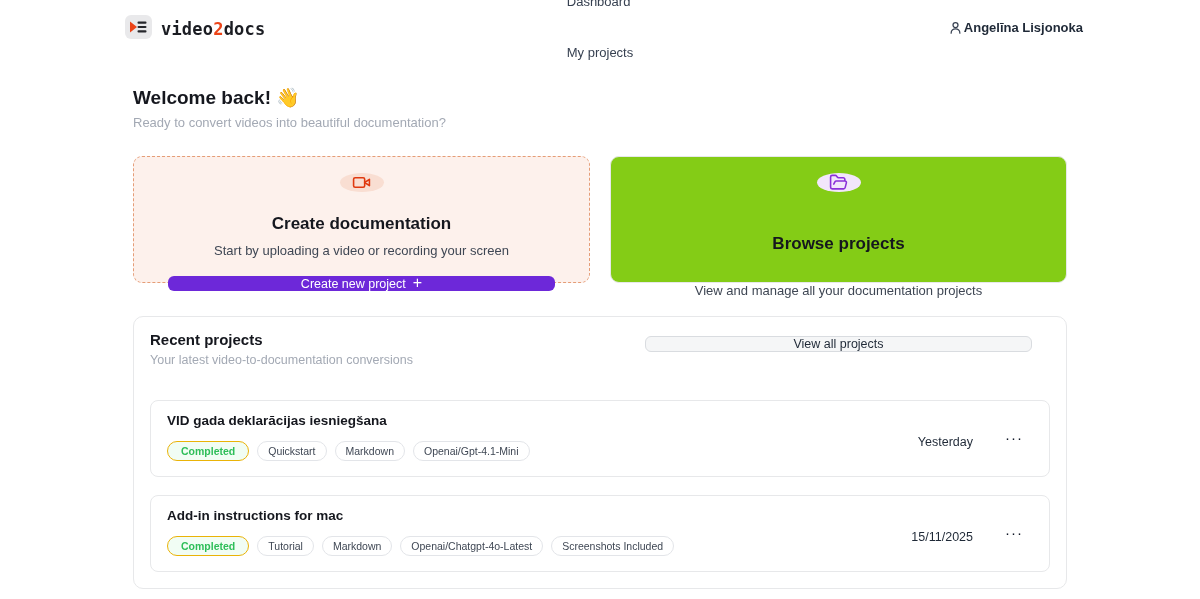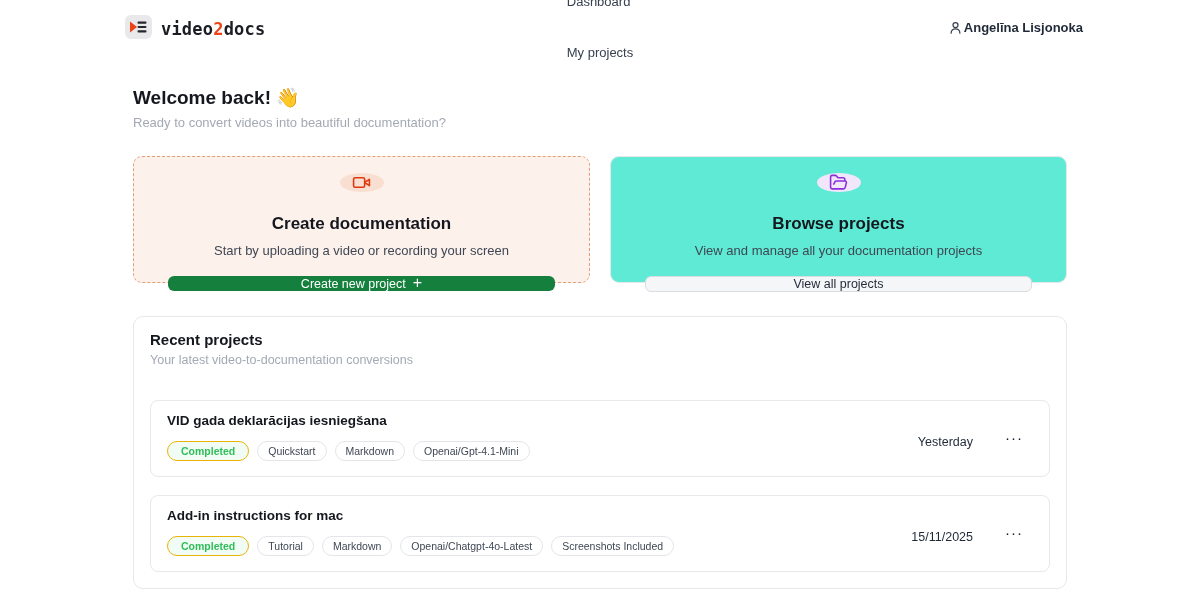--- a/index.html
+++ b/index.html
@@ -22,31 +22,31 @@
   
   .main { width: 934px; margin: 0 auto; }
   .welcome { margin-top: 32px; }
   .welcome h1 { font-size: 19px; font-weight: bold; color: #15171e; }
   .welcome .sub { margin-top: 6px; font-size: 13px; color: #a3a9b4; }
 
   .cards { margin-top: 26px; display: grid; grid-template-columns: 1fr 1fr; gap: 20px; }
   .card { border-radius: 9px; padding: 16px 34px 16px; text-align: center; height: 127px;
     display: flex; flex-direction: column; align-items: center; }
   .card-create { background: #fdf1ec; border: 1px dashed #e59d77; cursor: pointer; }
-  .card-browse { background: #5eead4; border: 1px solid #e7e8ea; }
+  .card-browse { background: #84cc16; border: 1px solid #e7e8ea; gap: 20px; }
   .icon-circle { width: 44px; height: 44px; border-radius: 50%; display: flex;
     align-items: center; justify-content: center; }
   .icon-circle.pink { background: #f9ded2; }
   .icon-circle.purple { background: #f2e6fb; }
   .card h2 { margin-top: 22px; font-size: 17px; font-weight: bold; color: #15171e; }
   .card .desc { margin-top: 9px; font-size: 13px; color: #3f4754; }
   .card .btn { margin-top: 18px; width: 100%; height: 27px; border-radius: 6px; border: none;
     font-size: 12.5px; cursor: pointer; display: flex; align-items: center; justify-content: center; gap: 7px;
     font-family: "Liberation Sans", sans-serif; }
-  .btn-primary { background: #15803d; color: #ffffff; font-weight: 500; }
+  .btn-primary { background: #6d28d9; color: #ffffff; font-weight: 500; }
   .btn-primary .plus { font-size: 16px; font-weight: 400; line-height: 1; margin-top: -1px; }
   .btn-secondary { background: #f5f6f7; color: #1f2937; border: 1px solid #d9dce0 !important; }
 
   
   .recent { margin-top: 33px; border: 1px solid #e7e8ea; border-radius: 10px; padding: 14px 16px 16px; }
   .recent h3 { font-size: 15px; font-weight: bold; color: #15171e; }
   .recent .sub { margin-top: 5px; font-size: 12.5px; color: #a3a9b4; }
   .project-list { margin-top: 33px; display: flex; flex-direction: column; gap: 18px; }
   .project-row { border: 1px solid #e7e8ea; border-radius: 8px; padding: 12px 16px 15px;
     display: flex; justify-content: space-between; align-items: center; }

